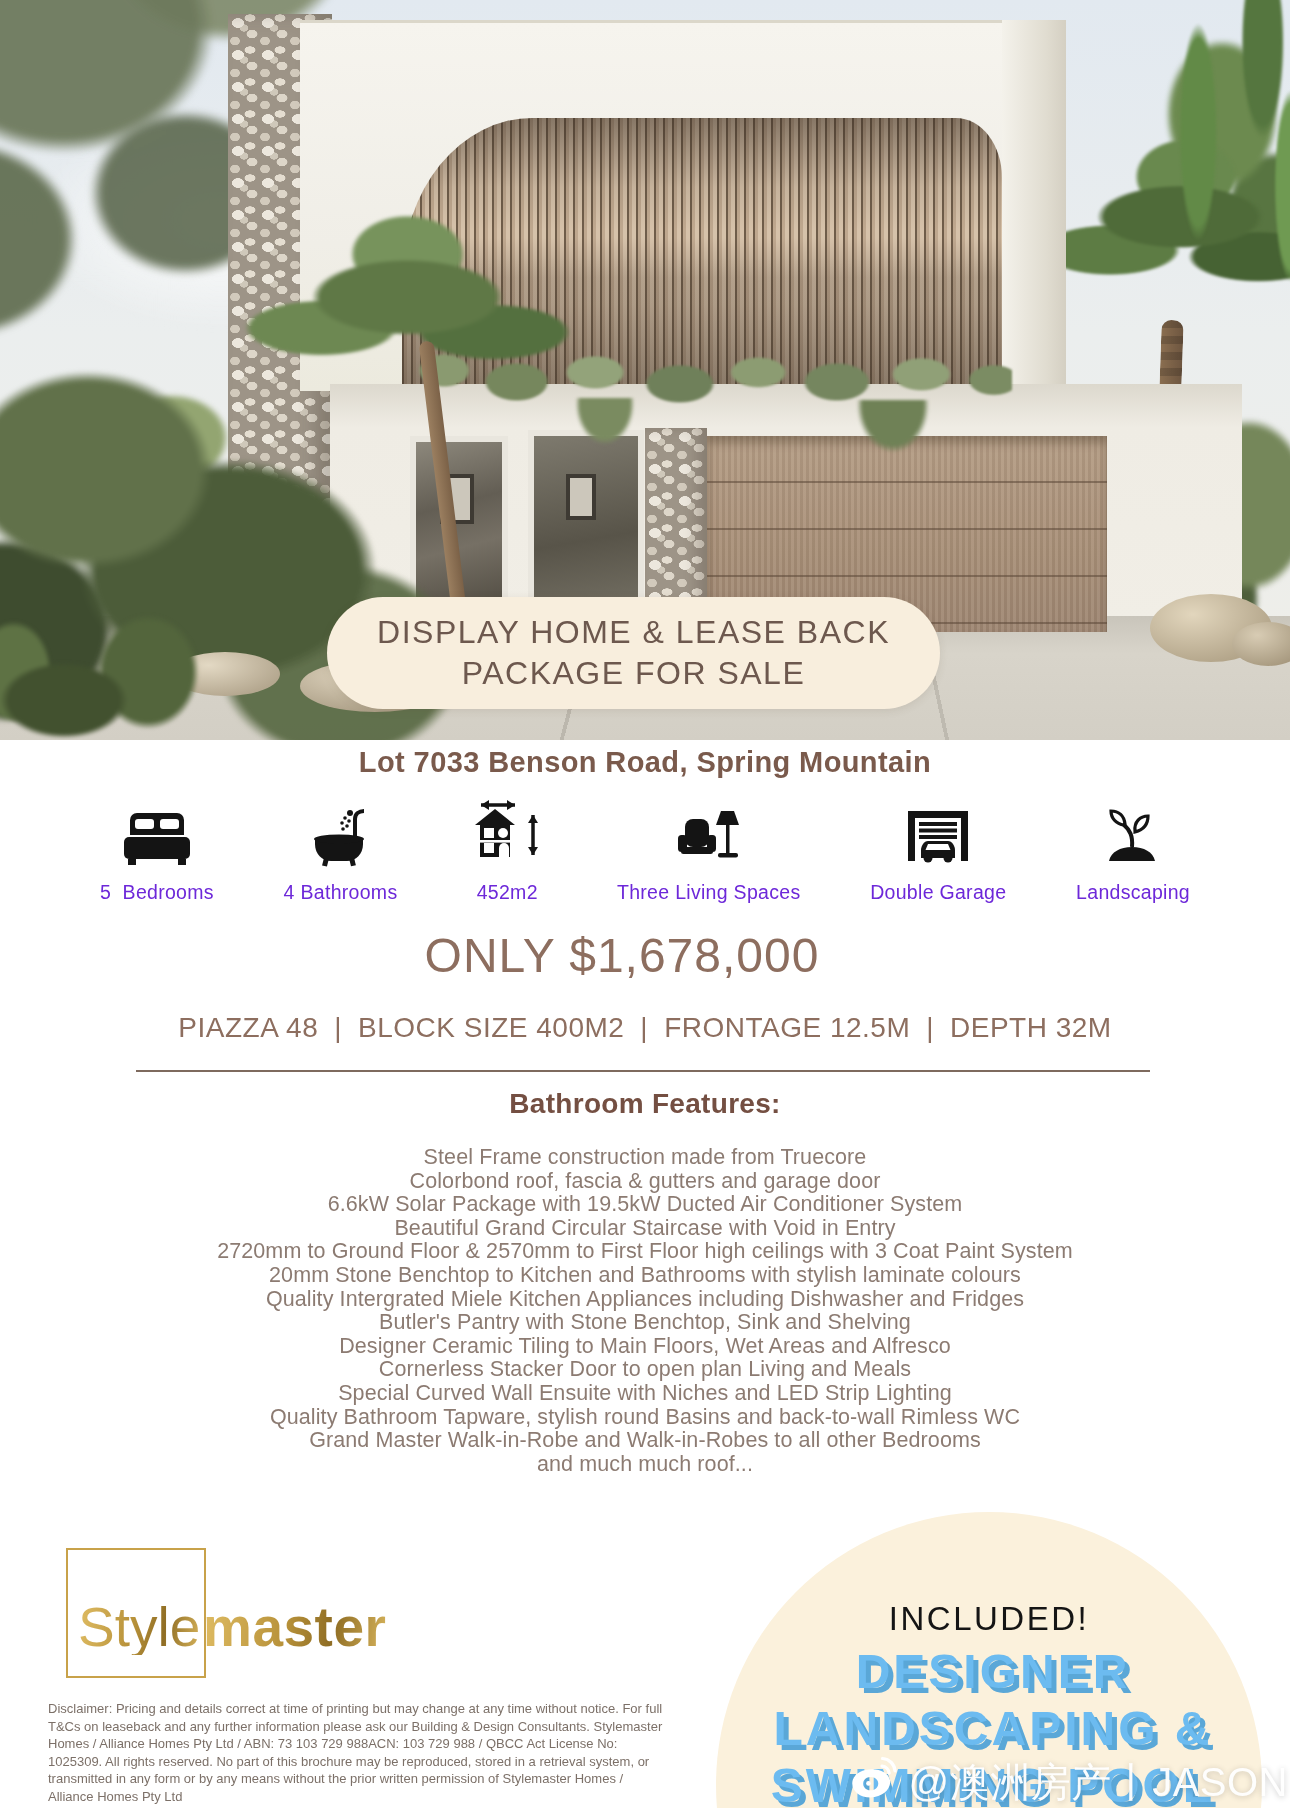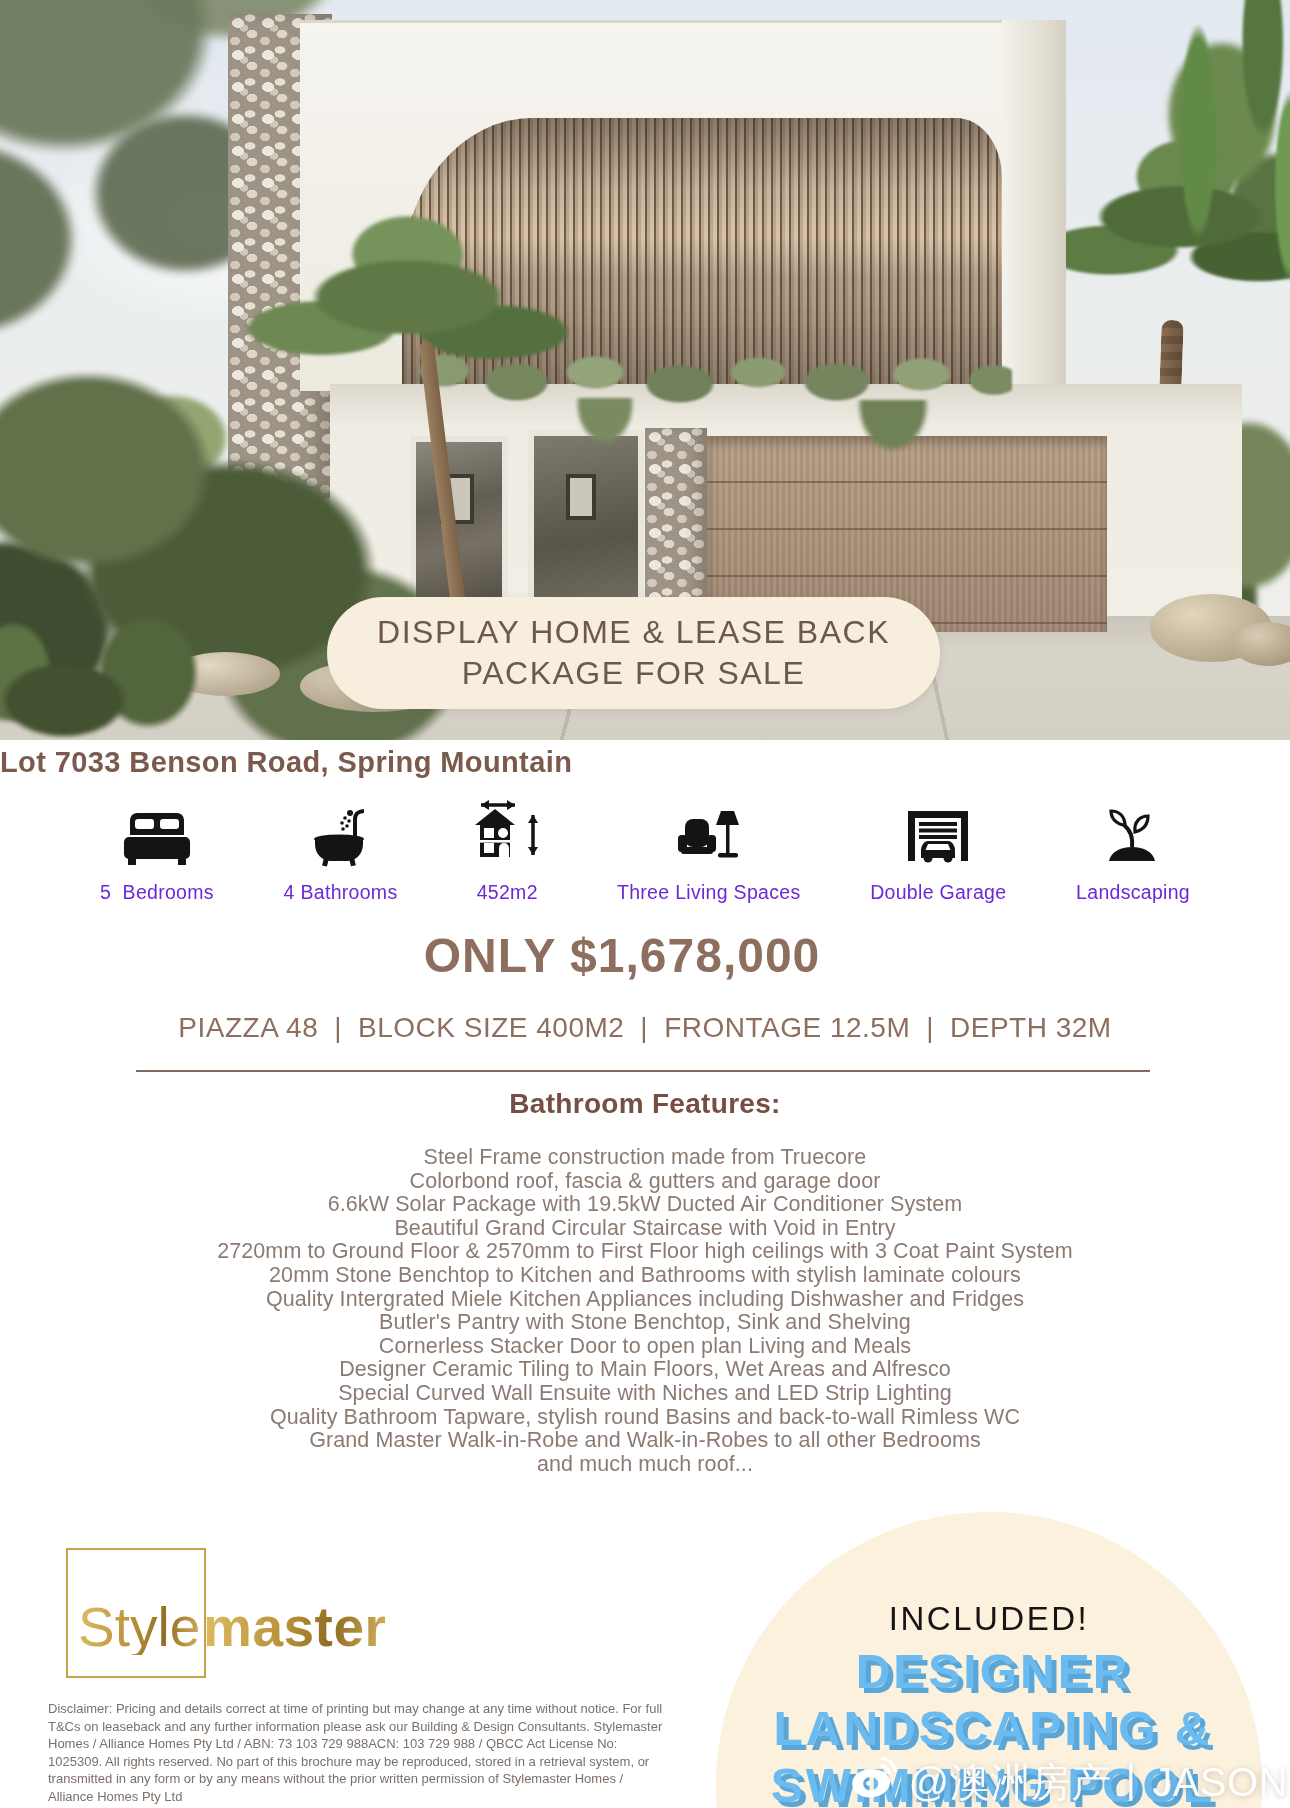--- a/index.html
+++ b/index.html
@@ -102,28 +102,28 @@
     radial-gradient(80px 90px at 60% 45%,#53653c 55%,transparent 64%),
     radial-gradient(60px 80px at 12% 45%,#5e7244 55%,transparent 64%);}
   .rock{position:absolute;border-radius:50%;}
   
   .banner{left:327px;top:597px;width:613px;height:112px;border-radius:58px;background:#f8eedd;
     display:flex;flex-direction:column;align-items:center;justify-content:center;z-index:30;
     box-shadow:0 2px 8px rgba(90,70,50,.12);}
   .banner div{color:#6d584e;font-size:32px;letter-spacing:1.5px;line-height:41px;}
   
   .abs{position:absolute;}
-  .address{top:746px;left:0;width:1290px;text-align:left;font-weight:700;font-size:29px;
+  .address{top:746px;left:0;width:1290px;text-align:center;font-weight:700;font-size:29px;
     color:#7a5a4c;letter-spacing:.4px;}
   .icons-row{top:797px;left:100px;width:1090px;display:flex;justify-content:space-between;}
   .icon-item{display:flex;flex-direction:column;align-items:center;}
   .p-icon{height:76px;display:flex;align-items:flex-end;}
   .p-icon svg{display:block;}
   .p-label{margin-top:8px;font-size:19.5px;color:#6d28d9;letter-spacing:.3px;white-space:pre;}
-  .price{top:928px;left:0;width:1244px;text-align:center;font-size:48px;font-weight:700;
+  .price{top:928px;left:0;width:1244px;text-align:center;font-size:48px;font-weight:400;
     color:#8d6e5f;letter-spacing:1px;}
   .specs{top:1012px;left:0;width:1290px;text-align:center;font-size:28px;color:#8d6e5f;
     letter-spacing:.5px;}
   .spec-divider{margin:0 16px;color:#8d6e5f;}
   .sep-line{top:1070px;left:136px;width:1014px;height:2px;background:#7e6a5e;}
   .features-h{top:1088px;left:0;width:1290px;text-align:center;font-size:28px;font-weight:700;
     color:#744f42;letter-spacing:.3px;}
   .features-list{top:1146px;left:80px;width:1130px;text-align:center;}
   .feature-line{font-size:21.5px;line-height:23.6px;color:#8c7b72;letter-spacing:.1px;}
   
@@ -290,22 +290,22 @@
   <div class="abs features-h">Bathroom Features:</div>
   <div class="abs features-list">
       <div class="feature-line">Steel Frame construction made from Truecore</div>
       <div class="feature-line">Colorbond roof, fascia &amp; gutters and garage door</div>
       <div class="feature-line">6.6kW Solar Package with 19.5kW Ducted Air Conditioner System</div>
       <div class="feature-line">Beautiful Grand Circular Staircase with Void in Entry</div>
       <div class="feature-line">2720mm to Ground Floor &amp; 2570mm to First Floor high ceilings with 3 Coat Paint System</div>
       <div class="feature-line">20mm Stone Benchtop to Kitchen and Bathrooms with stylish laminate colours</div>
       <div class="feature-line">Quality Intergrated Miele Kitchen Appliances including Dishwasher and Fridges</div>
       <div class="feature-line">Butler's Pantry with Stone Benchtop, Sink and Shelving</div>
+      <div class="feature-line">Designer Ceramic Tiling to Main Floors, Wet Areas and Alfresco</div>
       <div class="feature-line">Cornerless Stacker Door to open plan Living and Meals</div>
-      <div class="feature-line">Designer Ceramic Tiling to Main Floors, Wet Areas and Alfresco</div>
       <div class="feature-line">Special Curved Wall Ensuite with Niches and LED Strip Lighting</div>
       <div class="feature-line">Quality Bathroom Tapware, stylish round Basins and back-to-wall Rimless WC</div>
       <div class="feature-line">Grand Master Walk-in-Robe and Walk-in-Robes to all other  Bedrooms</div>
       <div class="feature-line">and much much roof...</div>
     </div>
 
   <div class="abs logo-box"></div>
   <div class="abs logo-style">Style</div>
   <div class="abs logo-master">master</div>
   <div class="abs disclaimer">Disclaimer: Pricing and details correct at time of printing but may change at any time without notice. For full T&amp;Cs on leaseback and any further information please ask our Building &amp; Design Consultants. Stylemaster Homes / Alliance Homes Pty Ltd / ABN: 73 103 729 988ACN:  103 729 988 / QBCC Act License No: 1025309. All rights reserved. No part of this brochure may be reproduced, stored in a retrieval system, or transmitted in any form or by any means without the prior written permission of Stylemaster Homes / Alliance Homes Pty Ltd</div>

